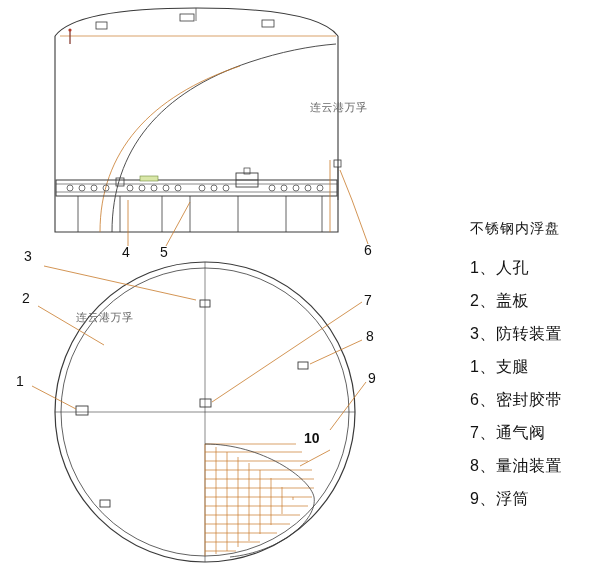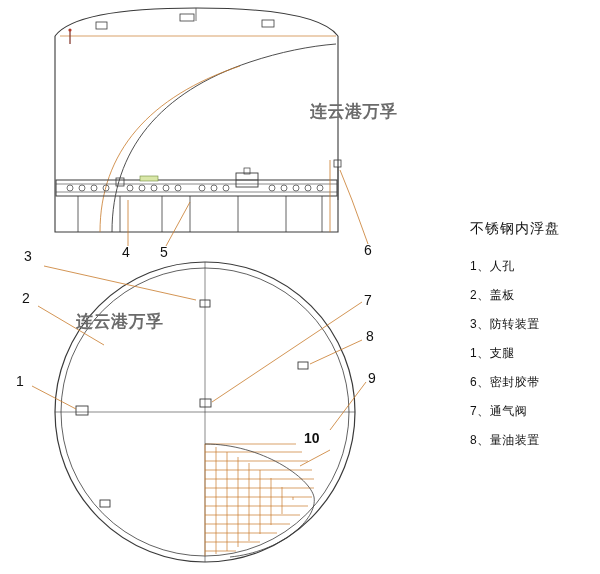--- a/index.html
+++ b/index.html
@@ -20,36 +20,35 @@
     width:128px;
   }
   .legend-title{
     font-size:14px;
     letter-spacing:1px;
     color:#111;
     margin-bottom:22px;
     white-space:nowrap;
   }
   .legend-item{
-    font-size:12px;
+    font-size:16px;
     line-height:1;
     margin-bottom:17px;
     color:#111;
     white-space:nowrap;
     letter-spacing:0.5px;
   }
 
   
   .wm{
     position:absolute;
-    font-size:17px;
+    font-size:11px;
     color:#6b6b6b;
     white-space:nowrap;
     letter-spacing:0.5px;
-    font-weight:bold;
   }
   .wm-top{left:310px;top:100px;}
   .wm-bottom{left:76px;top:310px;}
 
   
   .cnum{
     position:absolute;
     font-size:14px;
     color:#111;
     white-space:nowrap;
@@ -201,15 +200,16 @@
   <div class="legend">
     <div class="legend-title">不锈钢内浮盘</div>
 
     <div class="legend-item">1、人孔</div>
     <div class="legend-item">2、盖板</div>
     <div class="legend-item">3、防转装置</div>
     <div class="legend-item">1、支腿</div>
     <div class="legend-item">6、密封胶带</div>
     <div class="legend-item">7、通气阀</div>
     <div class="legend-item">8、量油装置</div>
+    <div class="legend-item">9、浮筒</div>
   </div>
 
 </div>
 
 </body></html>

